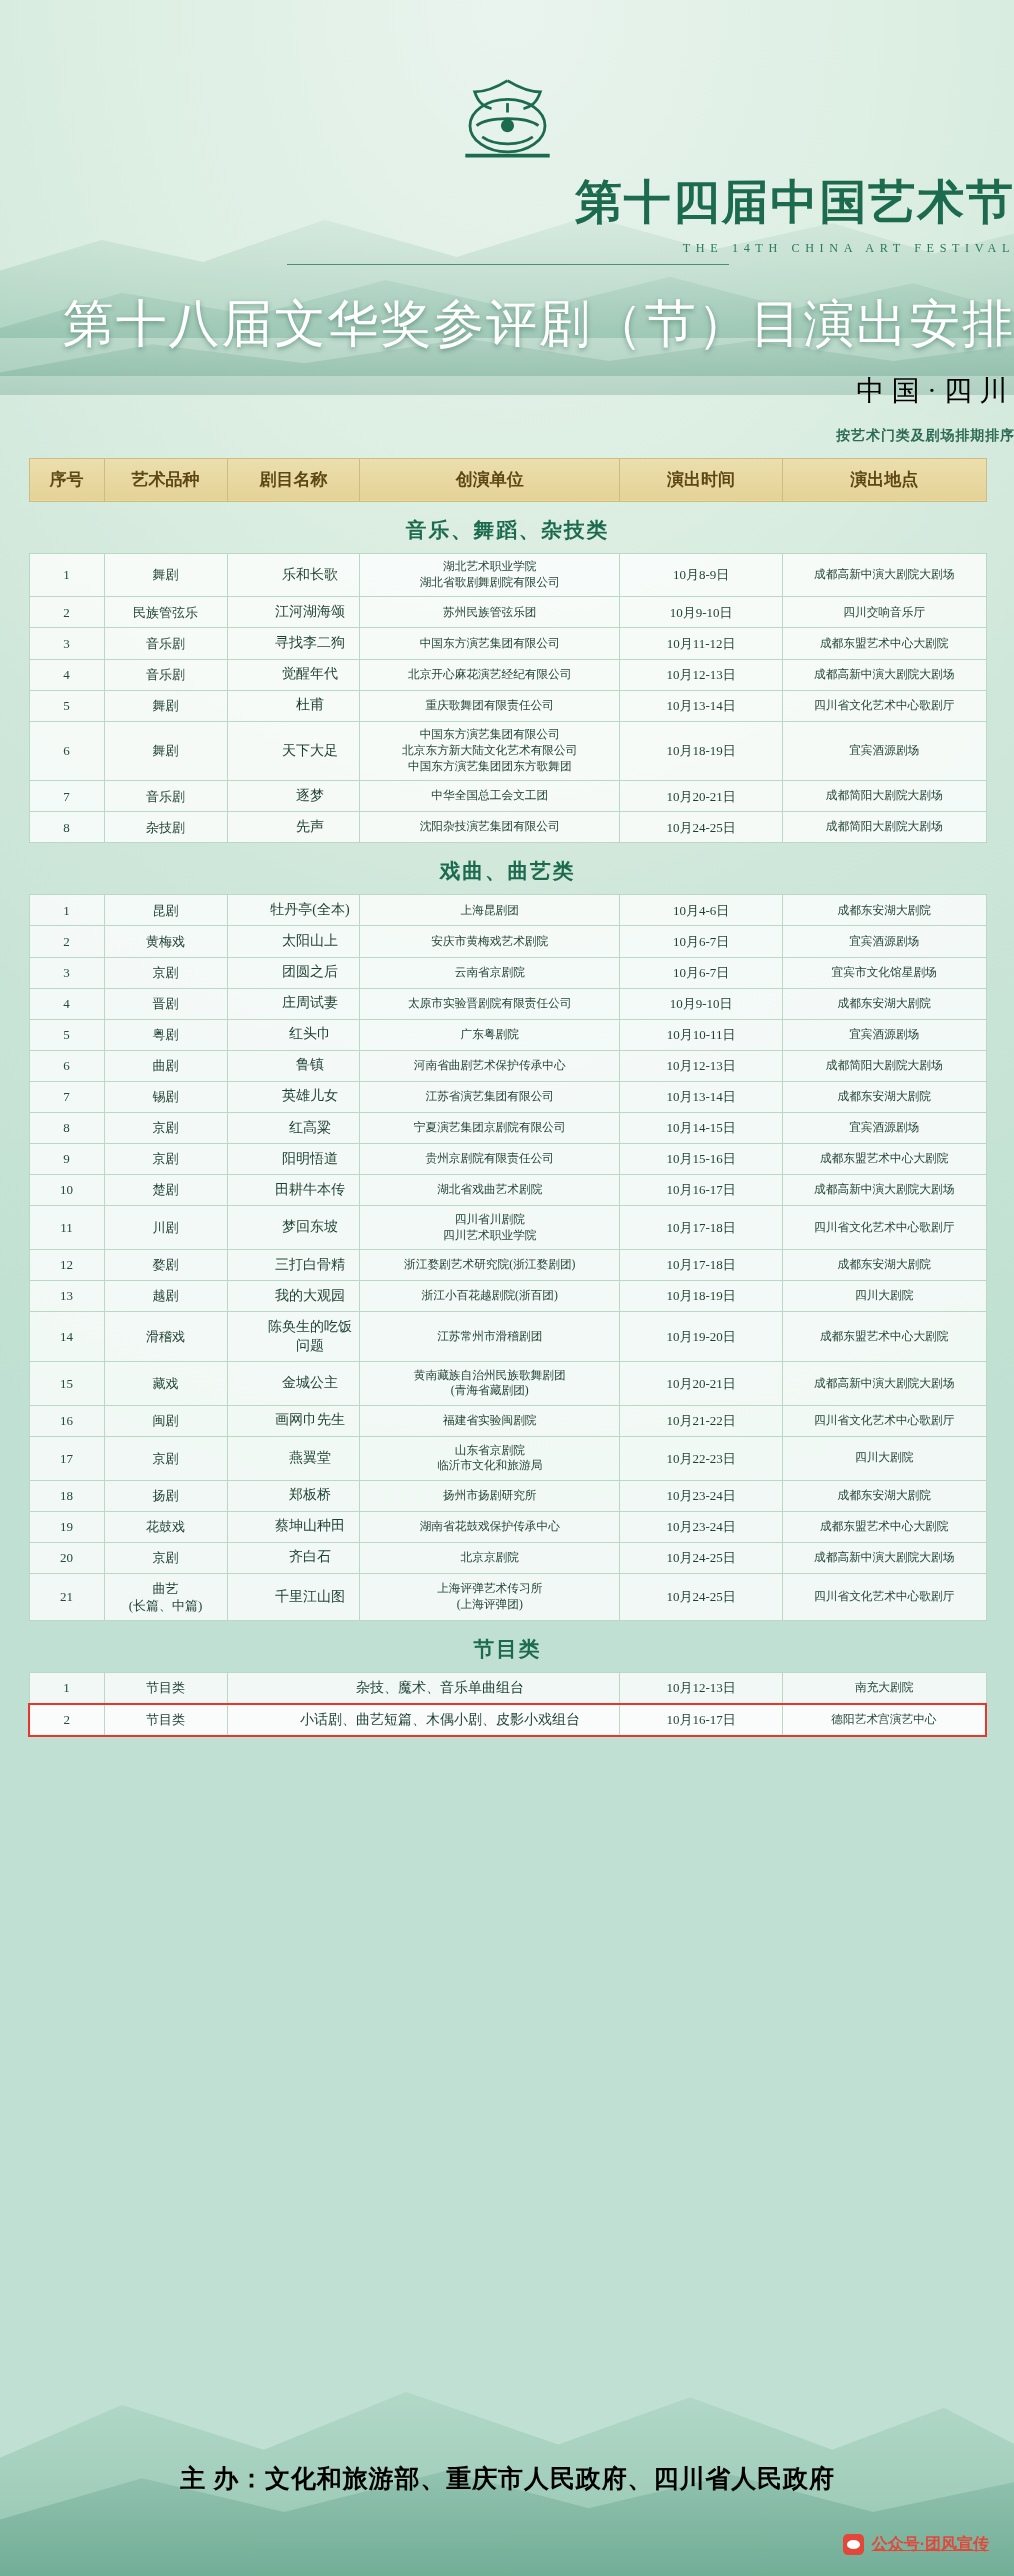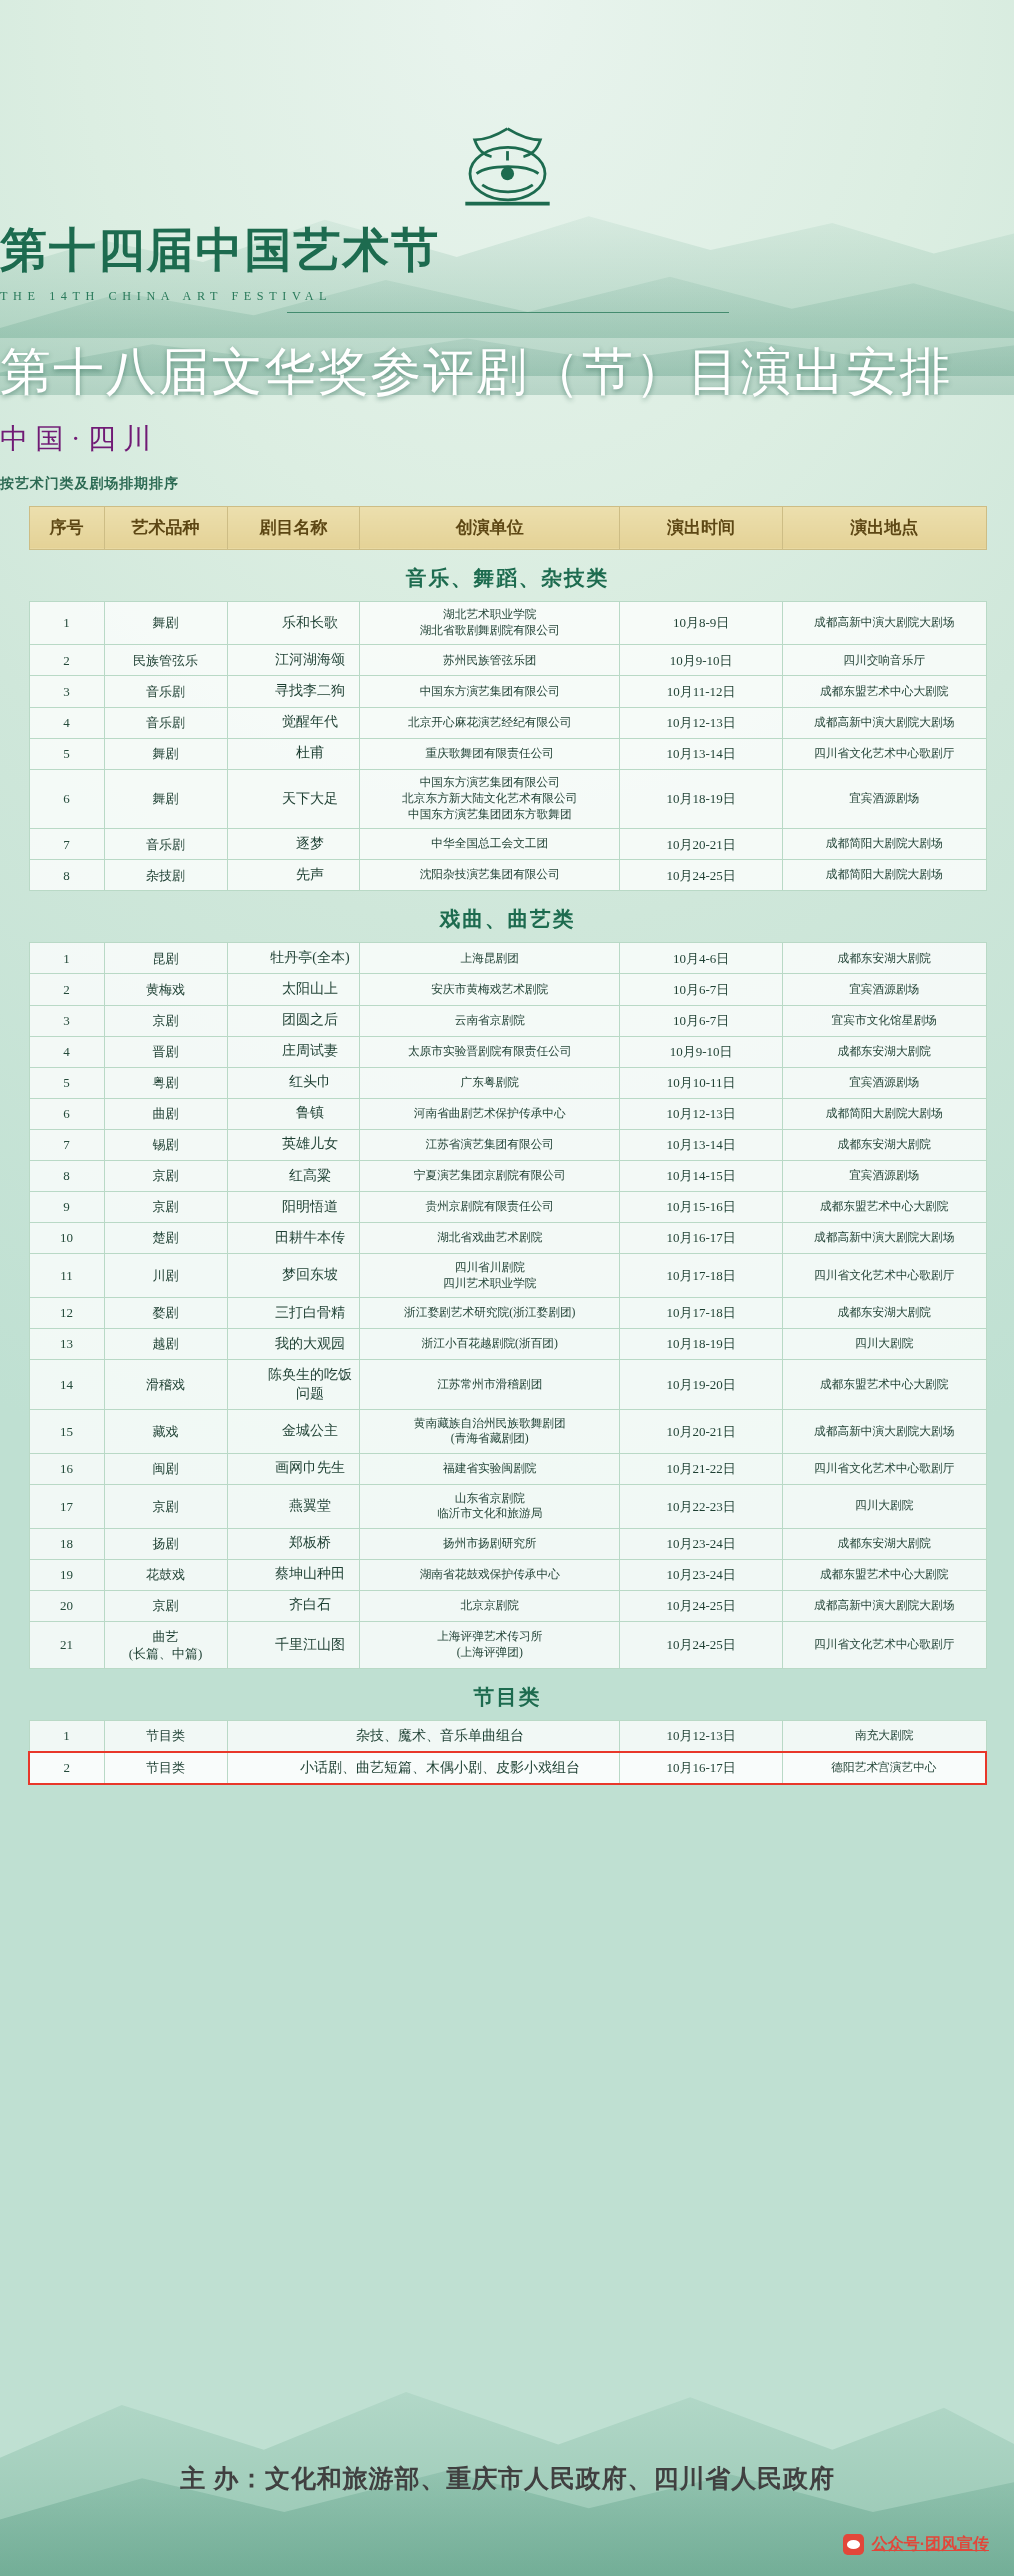--- a/index.html
+++ b/index.html
@@ -26,21 +26,21 @@
   .mt3{ top:282px; height:113px; background:linear-gradient(180deg, rgba(70,140,116,.0), rgba(60,132,108,.25));
         clip-path: polygon(0 80%, 15% 55%, 30% 72%, 46% 50%, 60% 70%, 74% 52%, 88% 70%, 100% 56%, 100% 100%, 0 100%); }
 
   .bt-band{ position:absolute; left:0; right:0; pointer-events:none; }
   .bt1{ bottom:0; height:263px; background:linear-gradient(180deg, rgba(122,178,152,.0), rgba(96,164,136,.45));
         clip-path: polygon(0 55%, 12% 35%, 26% 52%, 40% 30%, 55% 50%, 68% 32%, 82% 52%, 93% 36%, 100% 50%, 100% 100%, 0 100%); }
   .bt2{ bottom:0; height:188px; background:linear-gradient(180deg, rgba(80,150,124,.0), rgba(74,146,120,.45));
         clip-path: polygon(0 70%, 14% 48%, 28% 66%, 44% 44%, 58% 64%, 72% 46%, 86% 66%, 100% 50%, 100% 100%, 0 100%); }
 
   
-  .header{ position:relative; padding-top:75px; text-align:left;margin-top:48px; }
+  .header{ position:relative; padding-top:75px; text-align:right; }
   .logo{ width:197px; margin:0 auto; }
   .logo svg{ display:block; margin:0 auto; }
   .fest-title{
     margin-top:5.6px;
     font-family:"Liberation Serif", serif;
     font-size:47px; font-weight:bold; color:#1d6b4f;
     letter-spacing:1.9px;
   }
   .fest-sub{
     margin-top:7.5px; font-size:12.2px; letter-spacing:5.6px; color:#2a7a5b;
@@ -51,21 +51,21 @@
   .main-title{
     margin-top:24.4px;
     font-family:"Liberation Serif", serif;
     font-size:51px; font-weight:normal; color:#ffffff;
     text-shadow:0 1.9px 5.6px rgba(20,80,60,.45);
     letter-spacing:1.9px;
   }
   .main-sub{
     margin-top:13px;
     font-family:"Liberation Serif", serif;
-    font-size:28px; color:#701a75; letter-spacing:7.5px;
+    font-size:28px; color:#000000; letter-spacing:7.5px;
   }
   .note{
     margin-top:17px; font-size:14px; color:#2c6a53; font-weight:bold; letter-spacing:0.9px;
   }
 
   
   .table-wrap{ position:relative; margin:13px 28px 0; }
   table{ width:100%; border-collapse:collapse; table-layout:fixed; }
   col.c1{ width:68px; }
   col.c2{ width:111px; }
@@ -107,21 +107,21 @@
   }
   tbody tr.highlight td:first-child{ border-left:2.8px solid #e8372a; }
   tbody tr.highlight td:last-child{ border-right:2.8px solid #e8372a; }
 
   .small{ font-size:11.7px; }
 
   
   .footer{
     position:absolute; left:0; right:0; bottom:81px; text-align:center;
     font-family:"Liberation Serif", serif;
-    font-size:25px; font-weight:bold; color:#404040;
+    font-size:25px; font-weight:bold; color:#000000;
     letter-spacing:0.9px;
   }
   .wechat{
     position:absolute; right:26px; bottom:20.7px;
     display:flex; align-items:center; gap:7.5px;
     color:#e2473a; font-size:16px; font-weight:bold;text-decoration:underline;
   }
   .wechat .wicon{
     width:20.7px;height:20.7px;border-radius:4.7px;background:#e2473a;display:inline-block;position:relative;
   }

